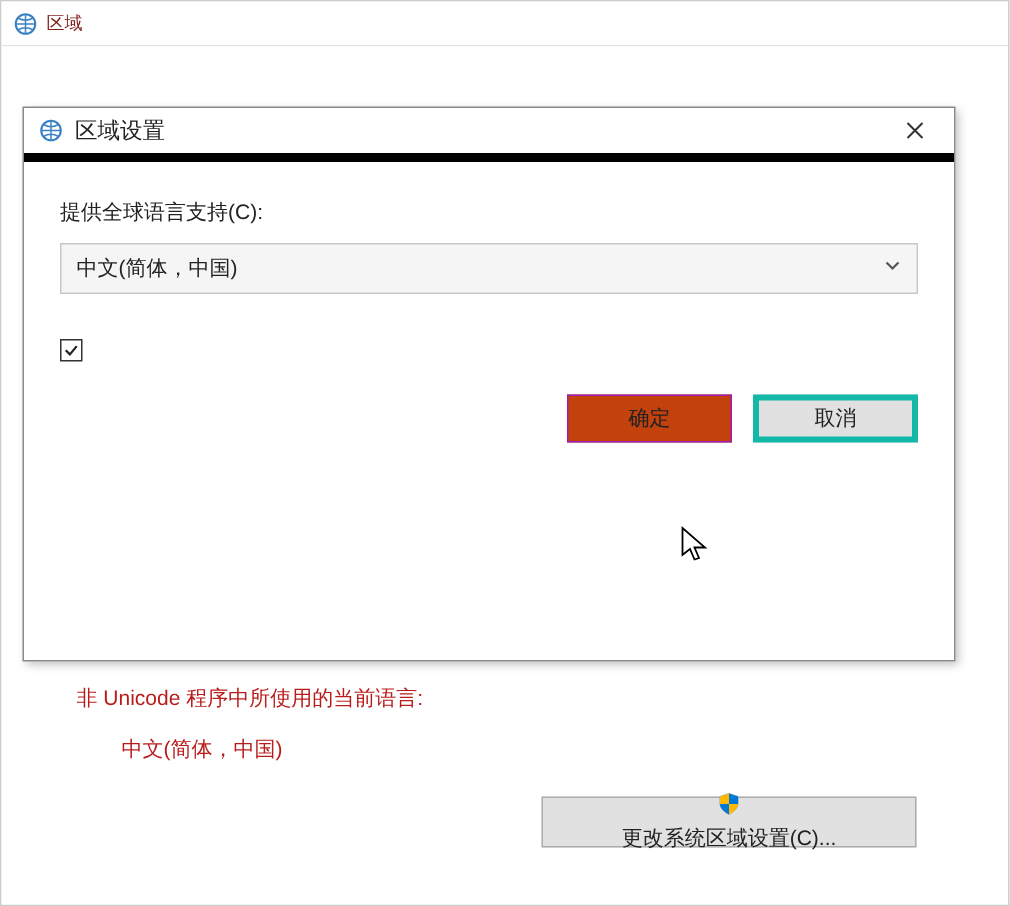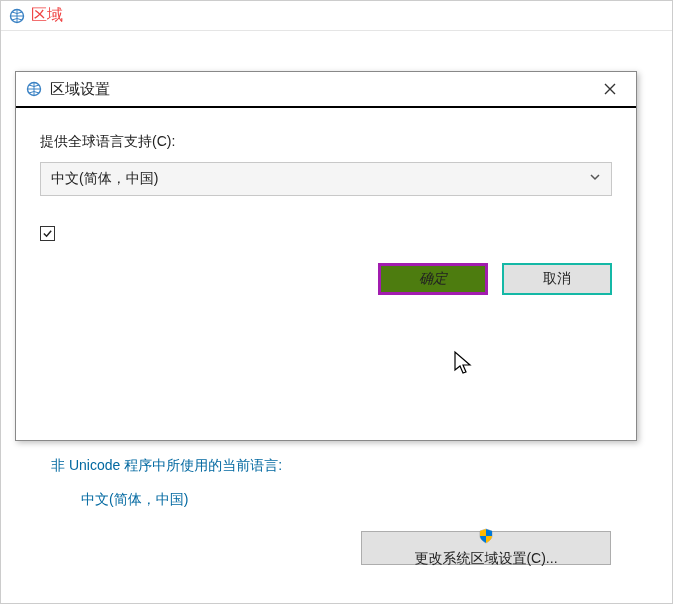--- a/index.html
+++ b/index.html
@@ -24,32 +24,32 @@
       border-bottom: 1px solid #e5e5e5;
       display: flex;
       align-items: center;
       padding: 0 8px;
       gap: 6px;
     }
     .globe-icon {
       width: 16px; height: 16px;
       display: inline-flex; align-items: center; justify-content: center;
     }
-    .parent-title { color: #ef4444; font-size: 16px; }
+    .parent-title { color: #7f1d1d; font-size: 12px; }
     .parent-body {
       position: absolute;
       top: 30px; left: 0; right: 0; bottom: 0;
       padding: 0;
       background: #ffffff;
     }
     .bg-group {
       position: absolute;
       top: 380px;
       left: 40px; right: 30px;
-      color: #0369a1;
+      color: #b91c1c;
       font-size: 14px;
     }
     .bg-group .line1 { margin-top: 0; margin-left: 10px; }
     .bg-group .line2 { margin-top: 28px; margin-left: 10px; }
     .bg-group .line3 { margin-top: 16px; margin-left: 40px; }
     .bg-button {
       position: absolute;
       top: 500px;
       left: 360px;
       width: 250px;
@@ -76,21 +76,21 @@
       height: 370px;
       background: #ffffff;
       border: 1px solid #888888;
       box-shadow: 2px 2px 6px rgba(0,0,0,0.25);
     }
     .dialog-titlebar {
       height: 36px;
       display: flex;
       align-items: center;
       padding: 0 4px 0 10px;
-      border-bottom: 2px solid #000000;
+      border-bottom: 6px solid #000000;
       gap: 8px;
     }
     .dialog-title { font-size: 15px; color: #222; flex: 1; }
     .close-btn {
       width: 44px; height: 30px;
       display: flex; align-items: center; justify-content: center;
       color: #333; font-size: 14px;
       cursor: default;
     }
     .close-btn svg { width: 12px; height: 12px; }
@@ -125,30 +125,29 @@
       background: #fff;
     }
     .checkbox svg { width: 11px; height: 11px; }
     .button-row {
       display: flex;
       justify-content: flex-end;
       gap: 14px;
     }
     .btn {
       width: 110px; height: 32px;
-      border: 2px solid #14b8a6;
+      border: 4px solid #14b8a6;
       background: #e1e1e1;
       display: flex; align-items: center; justify-content: center;
       font-size: 14px;
       cursor: default;
     }
     .btn.default {
-      border: 3px solid #a21caf;
-      background: #4d7c0f;
-      font-style: italic;
+      border: 1px solid #a21caf;
+      background: #c2410c;
     }
     .cursor {
       position: absolute;
       top: 350px; left: 453px;
       width: 20px; height: 28px;
       pointer-events: none;
     }
   </style>
 </head>
 <body>

